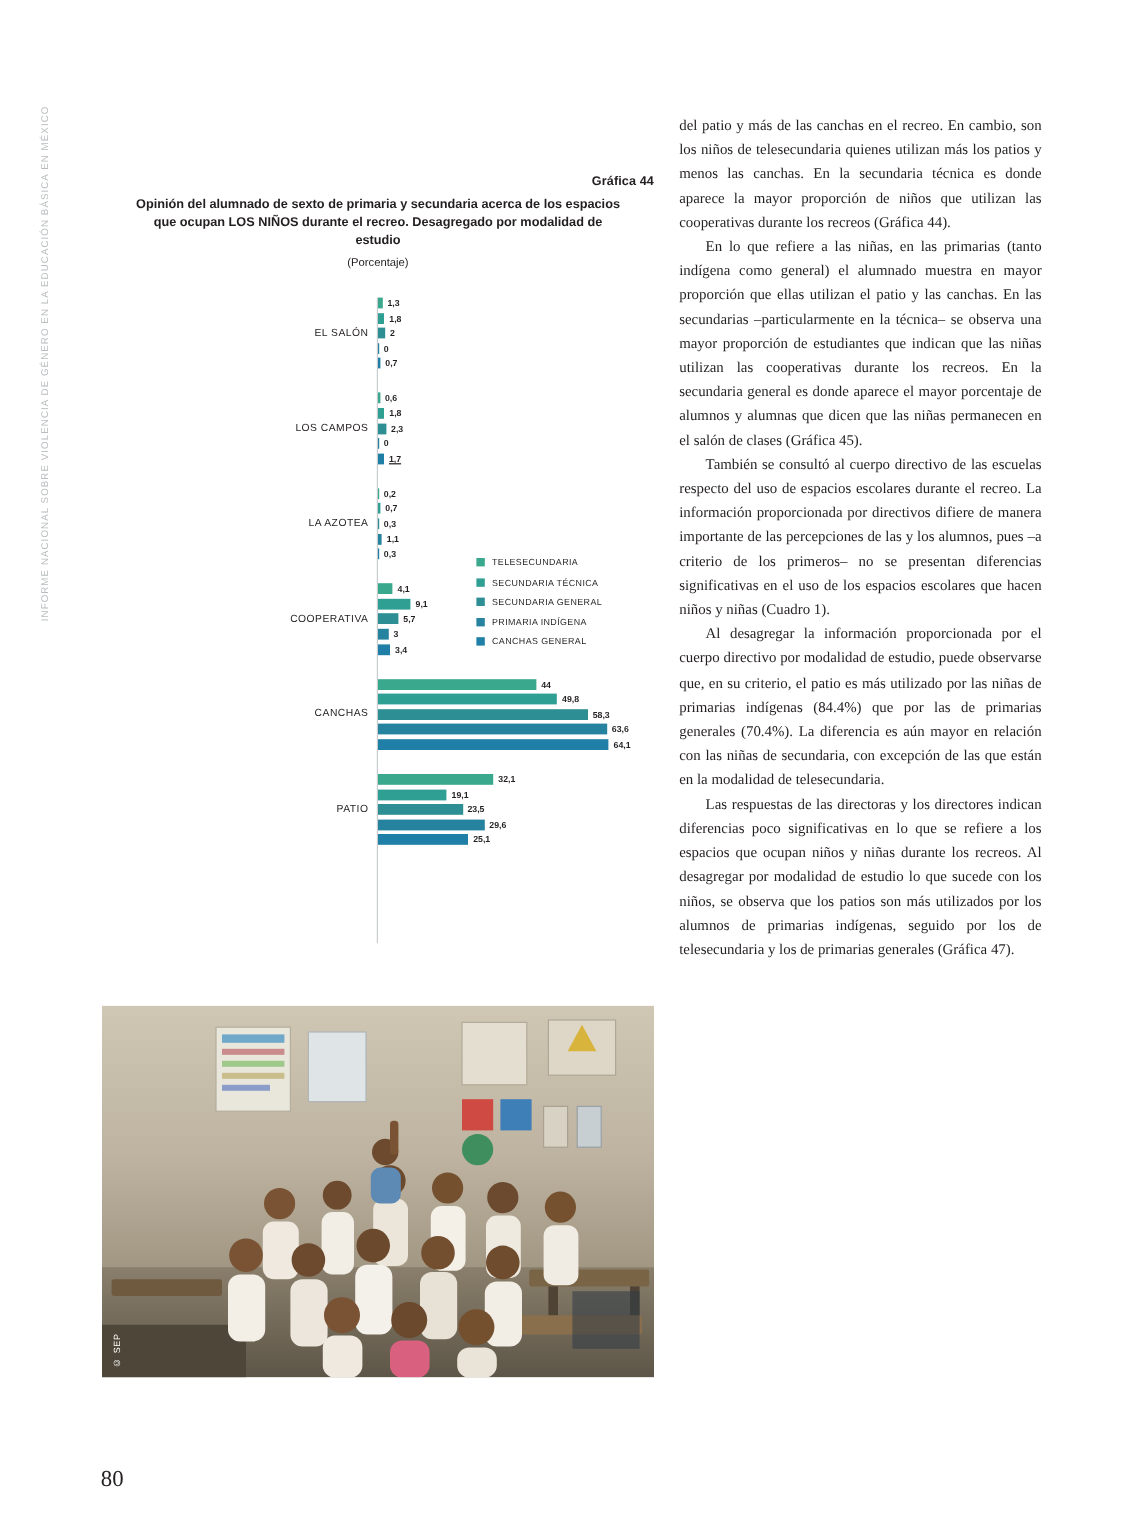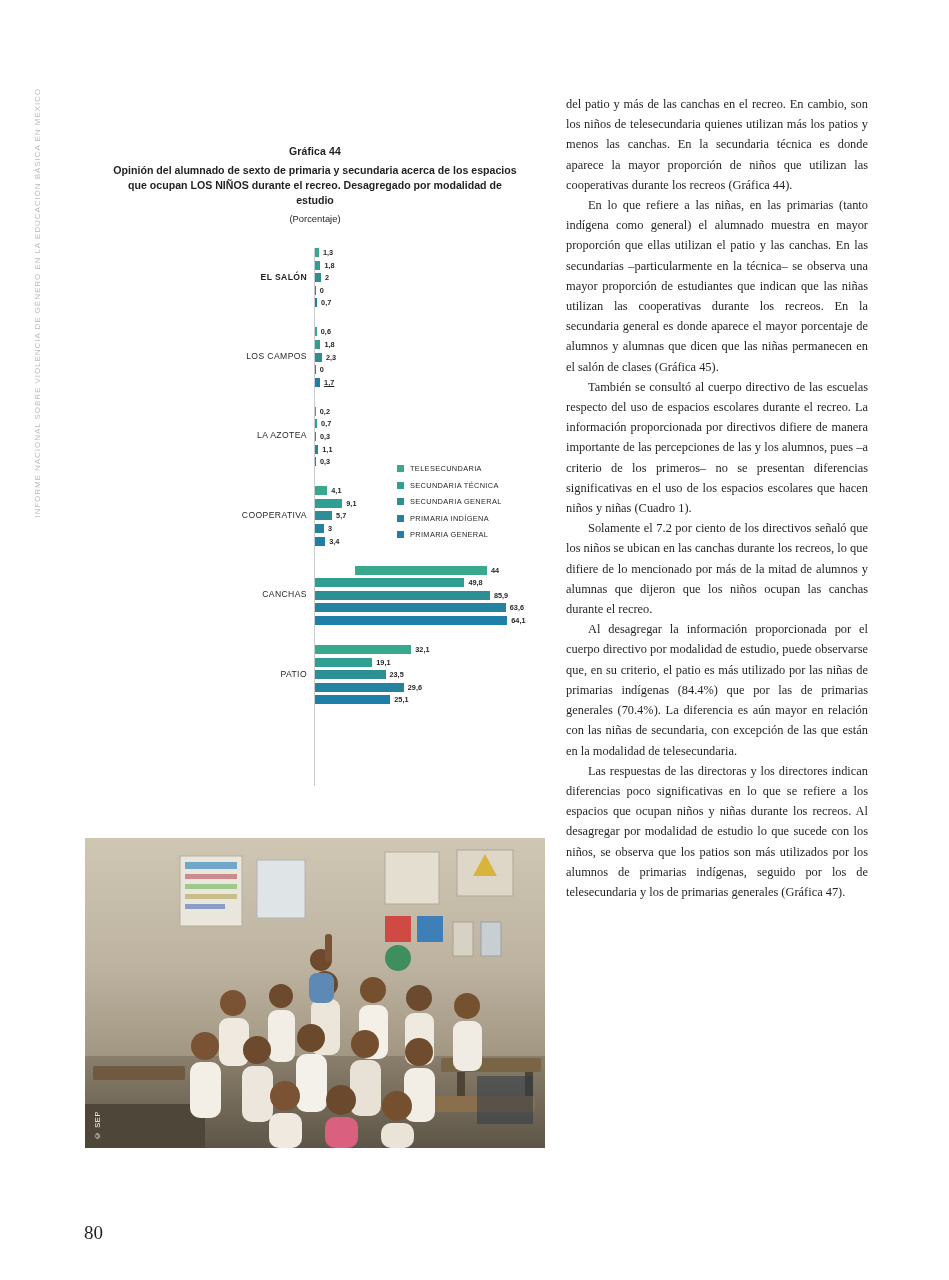--- a/index.html
+++ b/index.html
@@ -32,21 +32,21 @@
   .folio{
     position:absolute; left:84px; top:1222px;
     font-family:"Liberation Serif", serif;
     font-size:19px; color:#231f20;
   }
 
   
   .left-col{ position:absolute; left:85px; top:145px; width:460px; }
 
   .fig-num{
-    text-align:center;
+    text-align:right;
     font-family:"Liberation Sans", sans-serif;
     font-weight:bold; font-size:10.5px; color:#231f20;
     letter-spacing:.1px;
   }
   .fig-title{
     margin-top:6px;
     text-align:center;
     font-family:"Liberation Sans", sans-serif;
     font-weight:bold; font-size:10.6px; line-height:15px;
     color:#231f20;
@@ -164,25 +164,25 @@
           <div class="leg-item">
             <span class="leg-sw" style="background: rgb(45, 143, 147);"></span>
             <span class="leg-lb">SECUNDARIA GENERAL</span>
           </div>
           <div class="leg-item">
             <span class="leg-sw" style="background: rgb(38, 131, 160);"></span>
             <span class="leg-lb">PRIMARIA INDÍGENA</span>
           </div>
           <div class="leg-item">
             <span class="leg-sw" style="background: rgb(31, 127, 166);"></span>
-            <span class="leg-lb">PRIMARIA GENERAL</span>
+            <span class="leg-lb">CANCHAS GENERAL</span>
           </div>
         </div>
     <div class="grp" style="top: 6px; height: 59.4px;">
-          <div class="cat" style="top: 23.7px; font-weight: bold;">EL SALÓN</div>
+          <div class="cat" style="top: 23.7px;">EL SALÓN</div>
           <div class="bar-row" style="top: 0px;">
             <span class="bar" style="width: 3.9px; background: rgb(58, 168, 140);"></span>
             <span class="bar-val">1,3</span>
           </div>
           <div class="bar-row" style="top: 12.6px;">
             <span class="bar" style="width: 5.4px; background: rgb(47, 159, 147);"></span>
             <span class="bar-val">1,8</span>
           </div>
           <div class="bar-row" style="top: 25.2px;">
             <span class="bar" style="width: 6px; background: rgb(45, 143, 147);"></span>
@@ -261,31 +261,31 @@
             <span class="bar" style="width: 9px; background: rgb(38, 131, 160);"></span>
             <span class="bar-val">3</span>
           </div>
           <div class="bar-row" style="top: 50.4px;">
             <span class="bar" style="width: 10.2px; background: rgb(31, 127, 166);"></span>
             <span class="bar-val">3,4</span>
           </div>
         </div>
         <div class="grp" style="top: 323.6px; height: 59.4px;">
           <div class="cat" style="top: 23.7px;">CANCHAS</div>
-          <div class="bar-row" style="top: 0px; margin-left: 40px;">
+          <div class="bar-row" style="top: 0px;">
             <span class="bar" style="width: 132px; background: rgb(58, 168, 140);"></span>
             <span class="bar-val">44</span>
           </div>
           <div class="bar-row" style="top: 12.6px;">
             <span class="bar" style="width: 149.4px; background: rgb(47, 159, 147);"></span>
             <span class="bar-val">49,8</span>
           </div>
           <div class="bar-row" style="top: 25.2px;">
             <span class="bar" style="width: 174.9px; background: rgb(45, 143, 147);"></span>
-            <span class="bar-val">85,9</span>
+            <span class="bar-val">58,3</span>
           </div>
           <div class="bar-row" style="top: 37.8px;">
             <span class="bar" style="width: 190.8px; background: rgb(38, 131, 160);"></span>
             <span class="bar-val">63,6</span>
           </div>
           <div class="bar-row" style="top: 50.4px;">
             <span class="bar" style="width: 192.3px; background: rgb(31, 127, 166);"></span>
             <span class="bar-val">64,1</span>
           </div>
         </div>
@@ -389,18 +389,17 @@
       </g>
       <rect x="392" y="238" width="56" height="48" fill="#2f3b46" opacity=".55"></rect>
     </svg>
     <div class="credit">© SEP</div>
   </div>
 
   <div class="right-col" id="right-col">
       <p class="">del patio y más de las canchas en el recreo. En cambio, son los niños de telesecundaria quienes utilizan más los patios y menos las canchas. En la secundaria técnica es donde aparece la mayor proporción de niños que utilizan las cooperativas durante los recreos (Gráfica 44).</p>
       <p class="ind">En lo que refiere a las niñas, en las primarias (tanto indígena como general) el alumnado muestra en mayor proporción que ellas utilizan el patio y las canchas. En las secundarias –particularmente en la técnica– se observa una mayor proporción de estudiantes que indican que las niñas utilizan las cooperativas durante los recreos. En la secundaria general es donde aparece el mayor porcentaje de alumnos y alumnas que dicen que las niñas permanecen en el salón de clases (Gráfica 45).</p>
       <p class="ind">También se consultó al cuerpo directivo de las escuelas respecto del uso de espacios escolares durante el recreo. La información proporcionada por directivos difiere de manera importante de las percepciones de las y los alumnos, pues –a criterio de los primeros– no se presentan diferencias significativas en el uso de los espacios escolares que hacen niños y niñas (Cuadro 1).</p>
-      <p class="ind">Solamente el 7.2 por ciento de los directivos señaló que los niños se ubican en las canchas durante los recreos, lo que difiere de lo mencionado por más de la mitad de alumnos y alumnas que dijeron que los niños ocupan las canchas durante el recreo.</p>
       <p class="ind">Al desagregar la información proporcionada por el cuerpo directivo por modalidad de estudio, puede observarse que, en su criterio, el patio es más utilizado por las niñas de primarias indígenas (84.4%) que por las de primarias generales (70.4%). La diferencia es aún mayor en relación con las niñas de secundaria, con excepción de las que están en la modalidad de telesecundaria.</p>
       <p class="ind">Las respuestas de las directoras y los directores indican diferencias poco significativas en lo que se refiere a los espacios que ocupan niños y niñas durante los recreos. Al desagregar por modalidad de estudio lo que sucede con los niños, se observa que los patios son más utilizados por los alumnos de primarias indígenas, seguido por los de telesecundaria y los de primarias generales (Gráfica 47).</p>
     </div>
 
 </div>
 
 </body></html>

